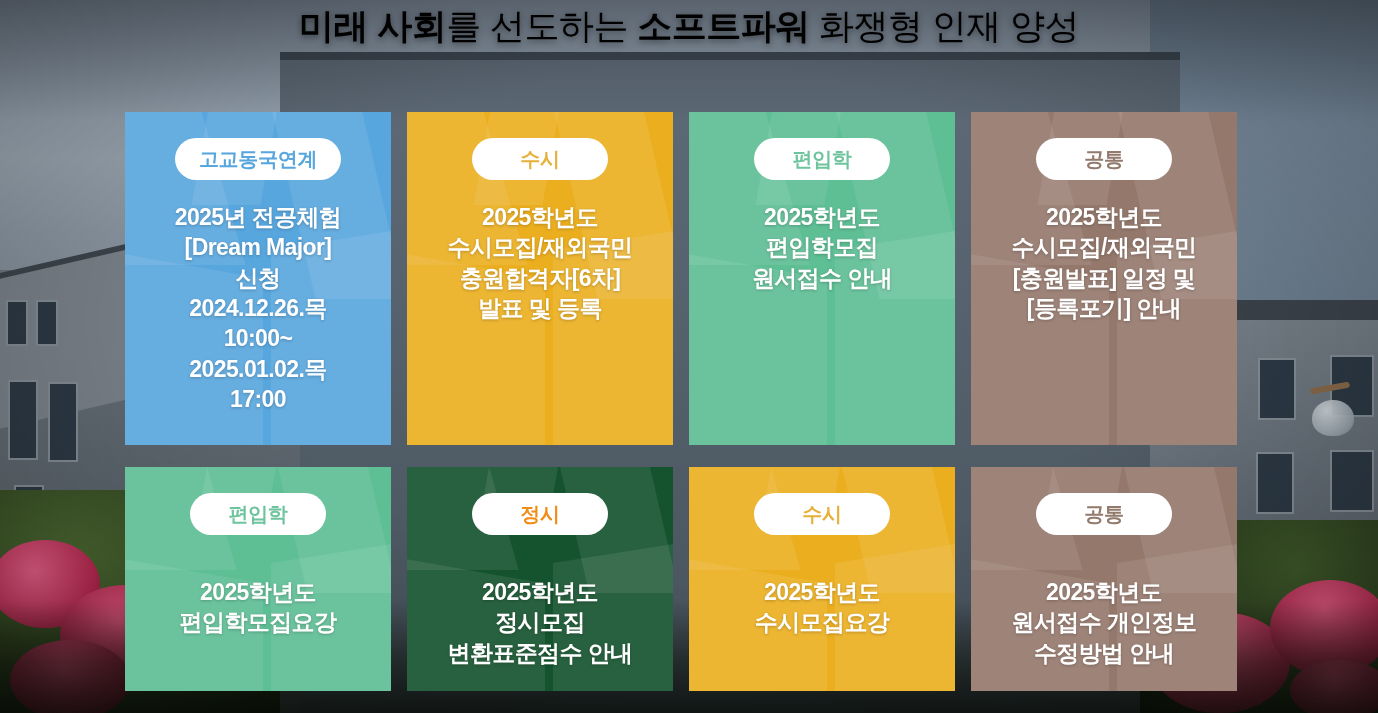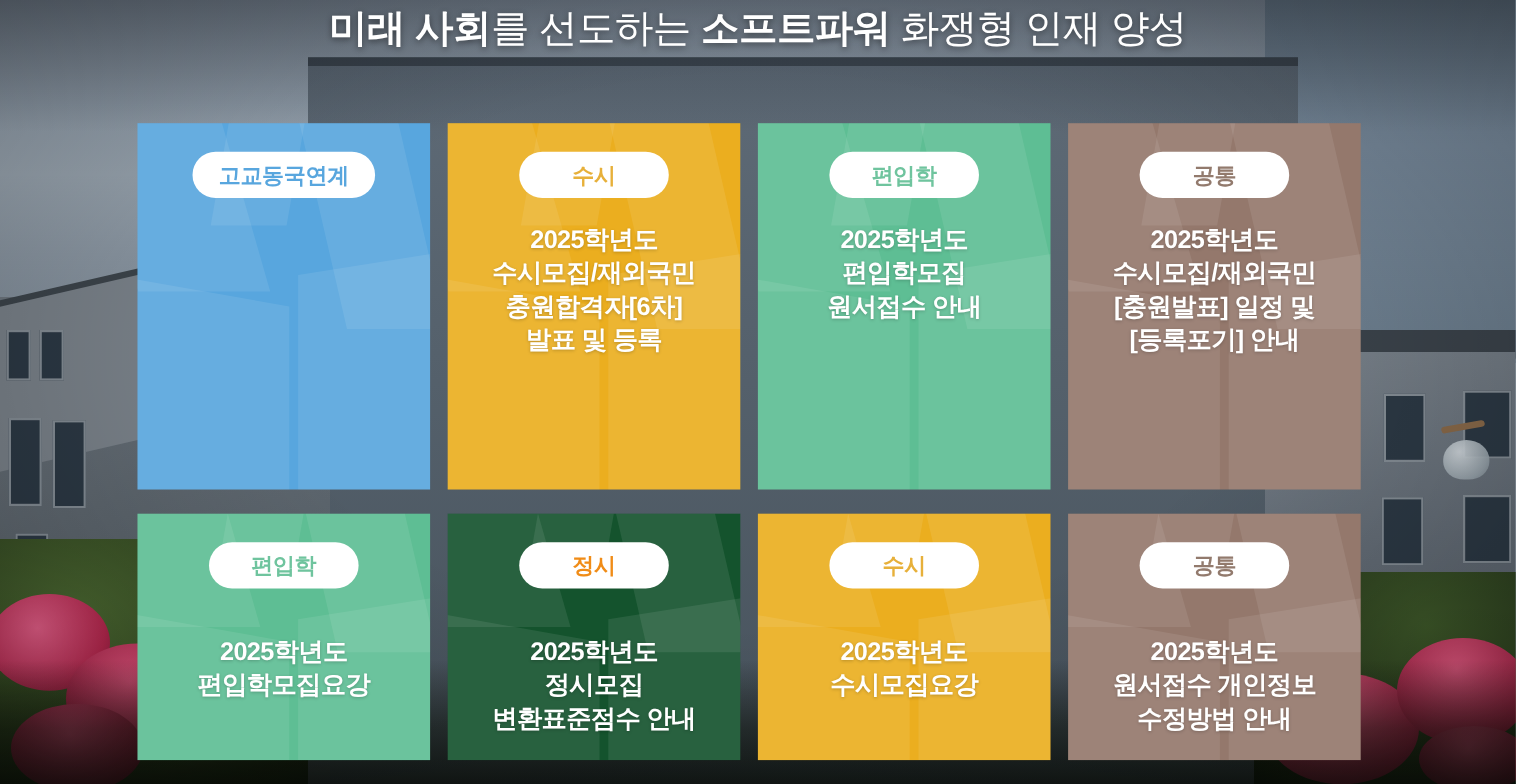--- a/index.html
+++ b/index.html
@@ -93,21 +93,21 @@
   }
   .bg-topshade {
     height:120px;
     background:linear-gradient(180deg,rgba(40,48,58,.45),rgba(40,48,58,0));
   }
 
   
   .headline {
     position:absolute; left:0; right:0; top:4px;
     text-align:center; z-index:20;
-    font-size:35px; line-height:1.25; color:#ffffff;
+    font-size:35px; line-height:1.25; color:#000000;
     letter-spacing:-.5px;
     text-shadow:0 2px 6px rgba(0,0,0,.45);
     white-space:nowrap;
   }
   .headline .hl-strong { font-weight:700; }
   .headline .hl-normal { font-weight:400; }
 
   
   .grid {
     position:absolute; left:125px; top:112px;
@@ -204,20 +204,27 @@
   <div class="grid" id="card-grid">
       <div class="card" style="background: rgb(88, 166, 222);">
         <div class="rays">
           <i class="r1"></i>
           <i class="r2"></i>
           <i class="r3"></i>
           <i class="r4"></i>
           <i class="r5"></i>
         </div>
         <div class="badge" style="color: rgb(88, 166, 222);">고교동국연계</div>
+        <div class="card-body">2025년 전공체험
+[Dream Major]
+신청
+2024.12.26.목
+10:00~
+2025.01.02.목
+17:00</div>
       </div>
       <div class="card" style="background: rgb(235, 174, 31);">
         <div class="rays">
           <i class="r1"></i>
           <i class="r2"></i>
           <i class="r3"></i>
           <i class="r4"></i>
           <i class="r5"></i>
         </div>
         <div class="badge" style="color: rgb(231, 176, 58);">수시</div>

